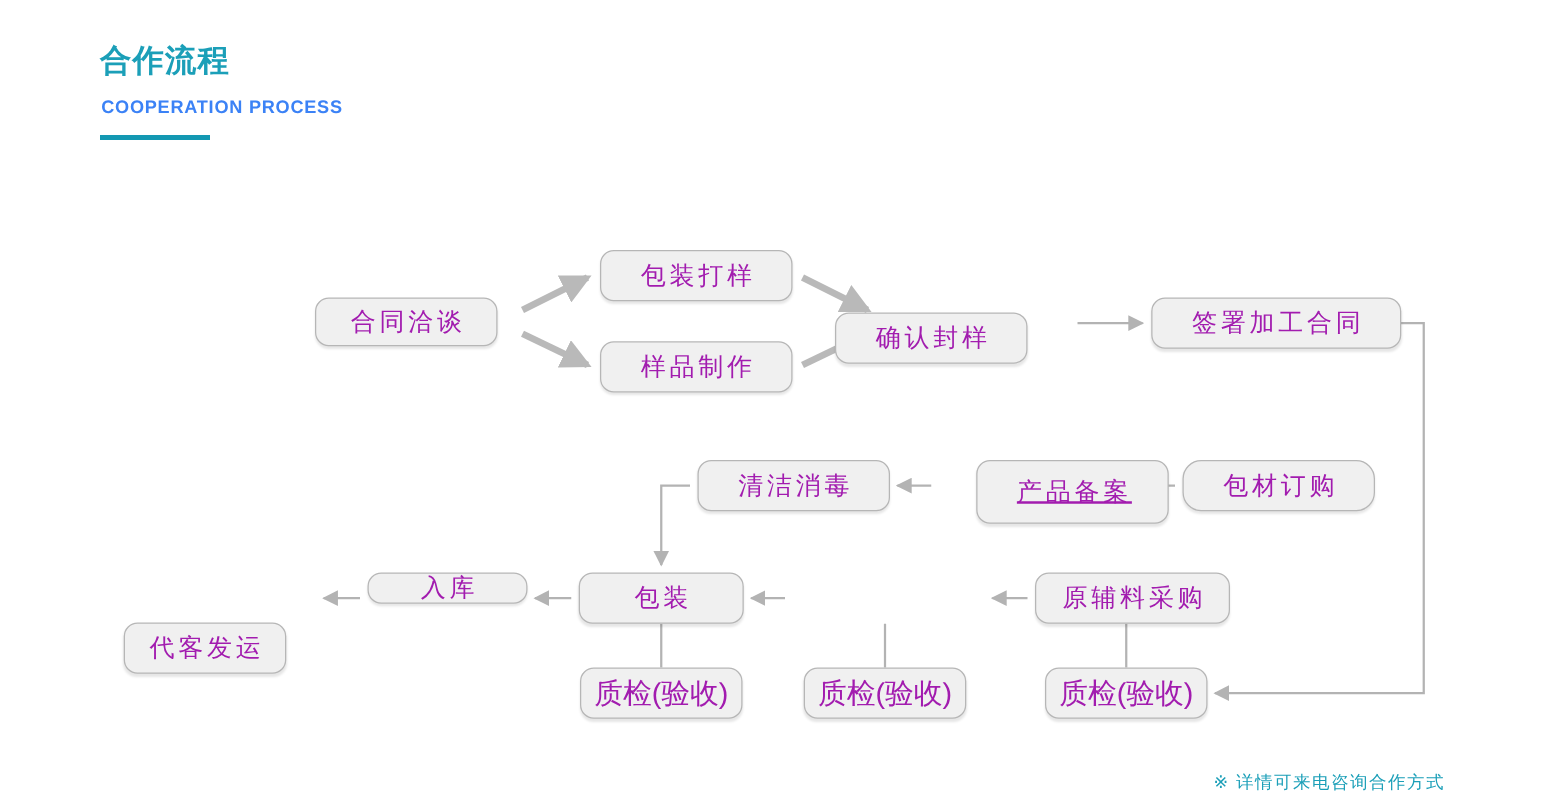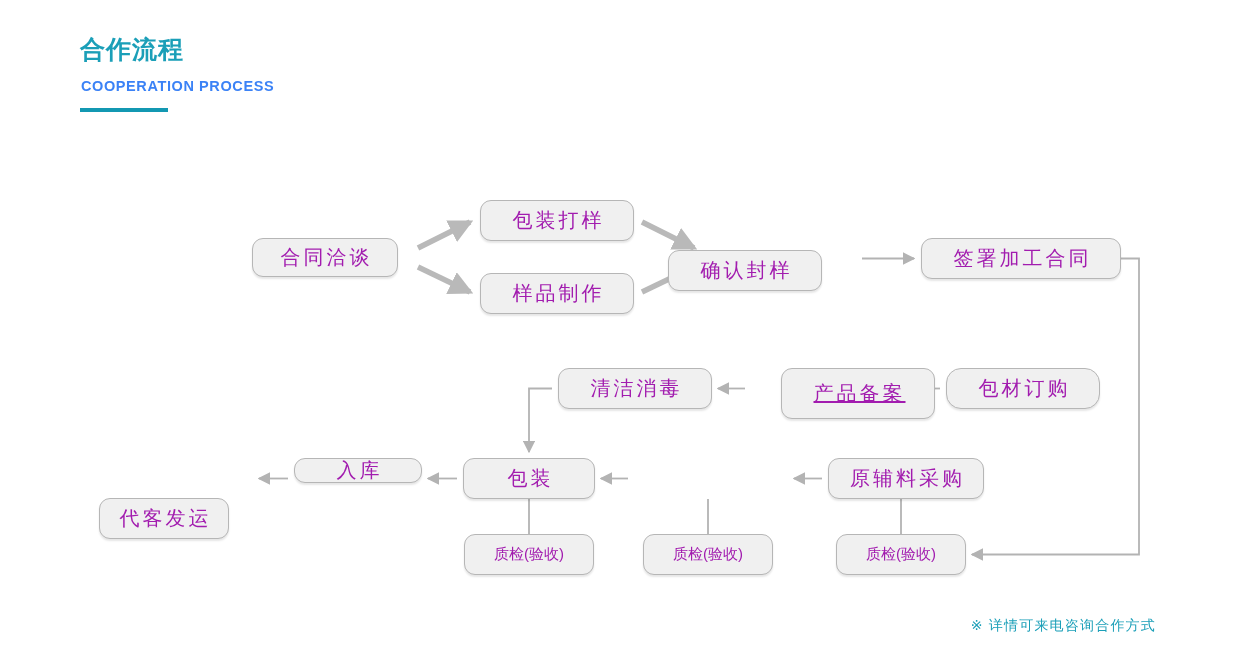--- a/index.html
+++ b/index.html
@@ -72,21 +72,21 @@
     letter-spacing: 3px;
     text-indent: 3px;
     display: flex;
     align-items: center;
     justify-content: center;
     box-shadow: 0 2px 2px rgba(0,0,0,0.10);
     white-space: nowrap;
     z-index: 2;
   }
   .node.qc {
-    font-size: 15px;
+    font-size: 23px;
     letter-spacing: 0px;
     text-indent: 0;
   }
 
   
   #footnote {
     position: absolute;
     right: 81px;
     top: 617px;
     font-size: 14px;

